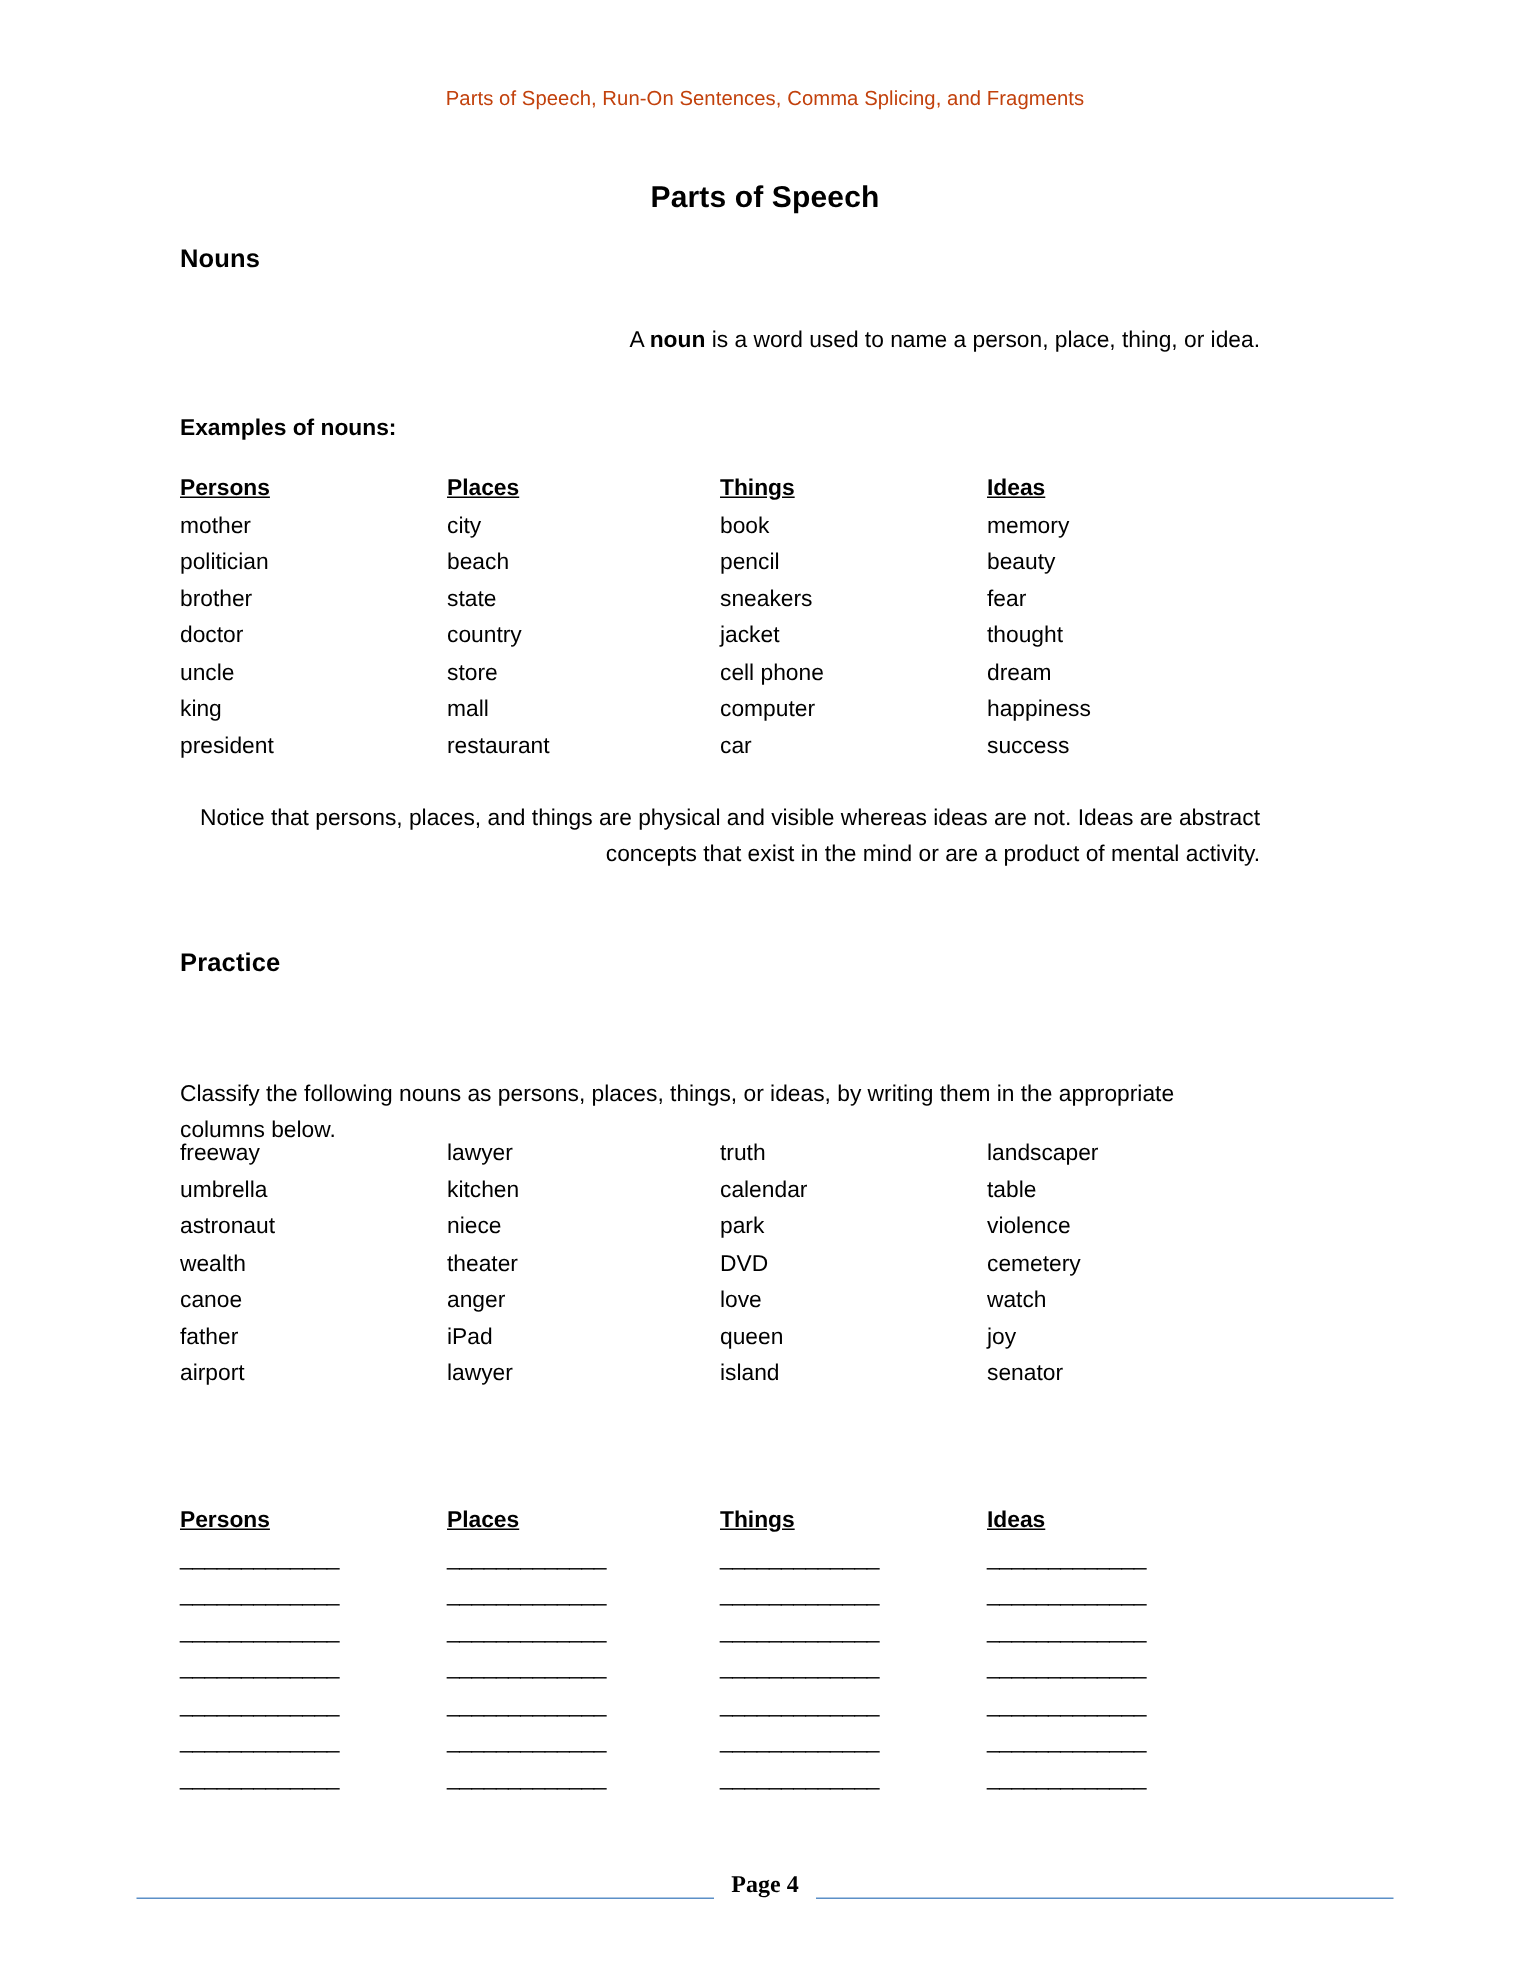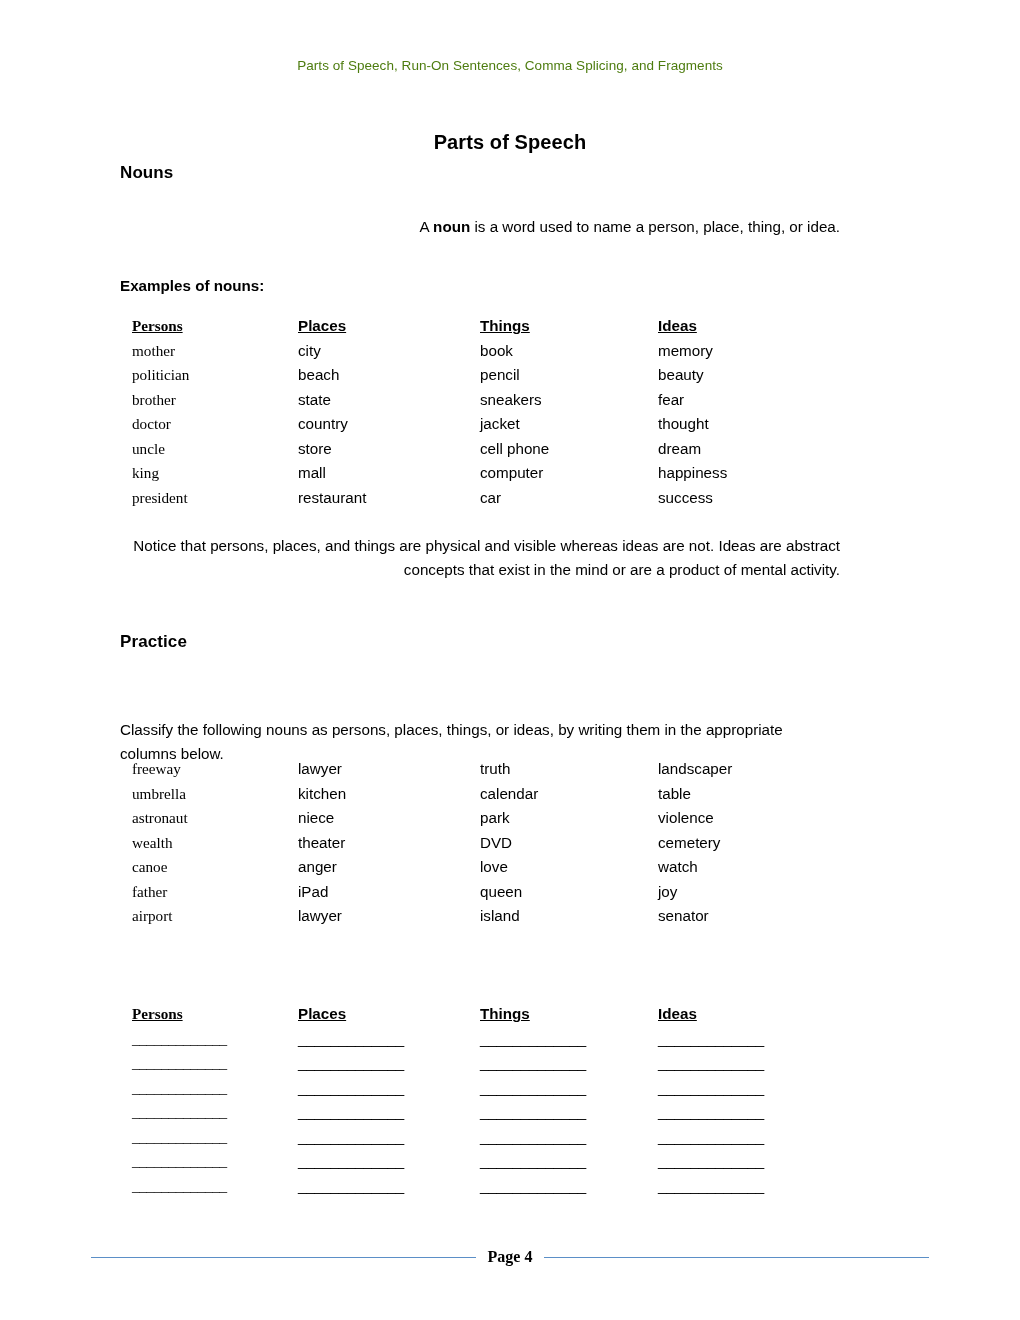--- a/index.html
+++ b/index.html
@@ -26,28 +26,28 @@
 
   
   .running-header {
     position: absolute;
     top: 58px;
     left: 0;
     width: 1020px;
     text-align: center;
     font-size: 13.5px;
     font-weight: 400;
-    color: #4d7c0f;
+    color: #c2410c;
     letter-spacing: 0.05px;
   }
 
   
   .doc-title {
     position: absolute;
-    top: 131px;
+    top: 121px;
     left: 0;
     width: 1020px;
     text-align: center;
     font-size: 20px;
     font-weight: bold;
     letter-spacing: 0.1px;
   }
 
   .h2 {
     position: absolute;
@@ -79,21 +79,21 @@
   .colgrid {
     position: absolute;
     left: 120px;
     width: 760px;
   }
   .colgrid .col {
     position: absolute;
     top: 0;
     width: 178px;
   }
-  .colgrid .col:nth-child(1) { left: 12px; font-family: Liberation Serif, serif; }
+  .colgrid .col:nth-child(1) { left: 0px; }
   .colgrid .col:nth-child(2) { left: 178px; }
   .colgrid .col:nth-child(3) { left: 360px; }
   .colgrid .col:nth-child(4) { left: 538px; }
 
   .col-head {
     font-size: 15.2px;
     font-weight: bold;
     text-decoration: underline;
     line-height: 24.5px;
     display: block;
@@ -117,21 +117,21 @@
     font-weight: 400;
   }
 
   
   .footer {
     position: absolute;
     left: 0;
     top: 1248px;
     width: 1020px;
     display: flex;
-    align-items: center;
+    align-items: flex-end;
     justify-content: center;
   }
   .footer .rule {
     height: 1px;
     background: #5B8FC7;
     flex: 0 0 auto;
   }
   .footer .rule.left  { width: 385px; margin-right: 12px; }
   .footer .rule.right { width: 385px; margin-left: 12px; }
   .footer .page-num {

